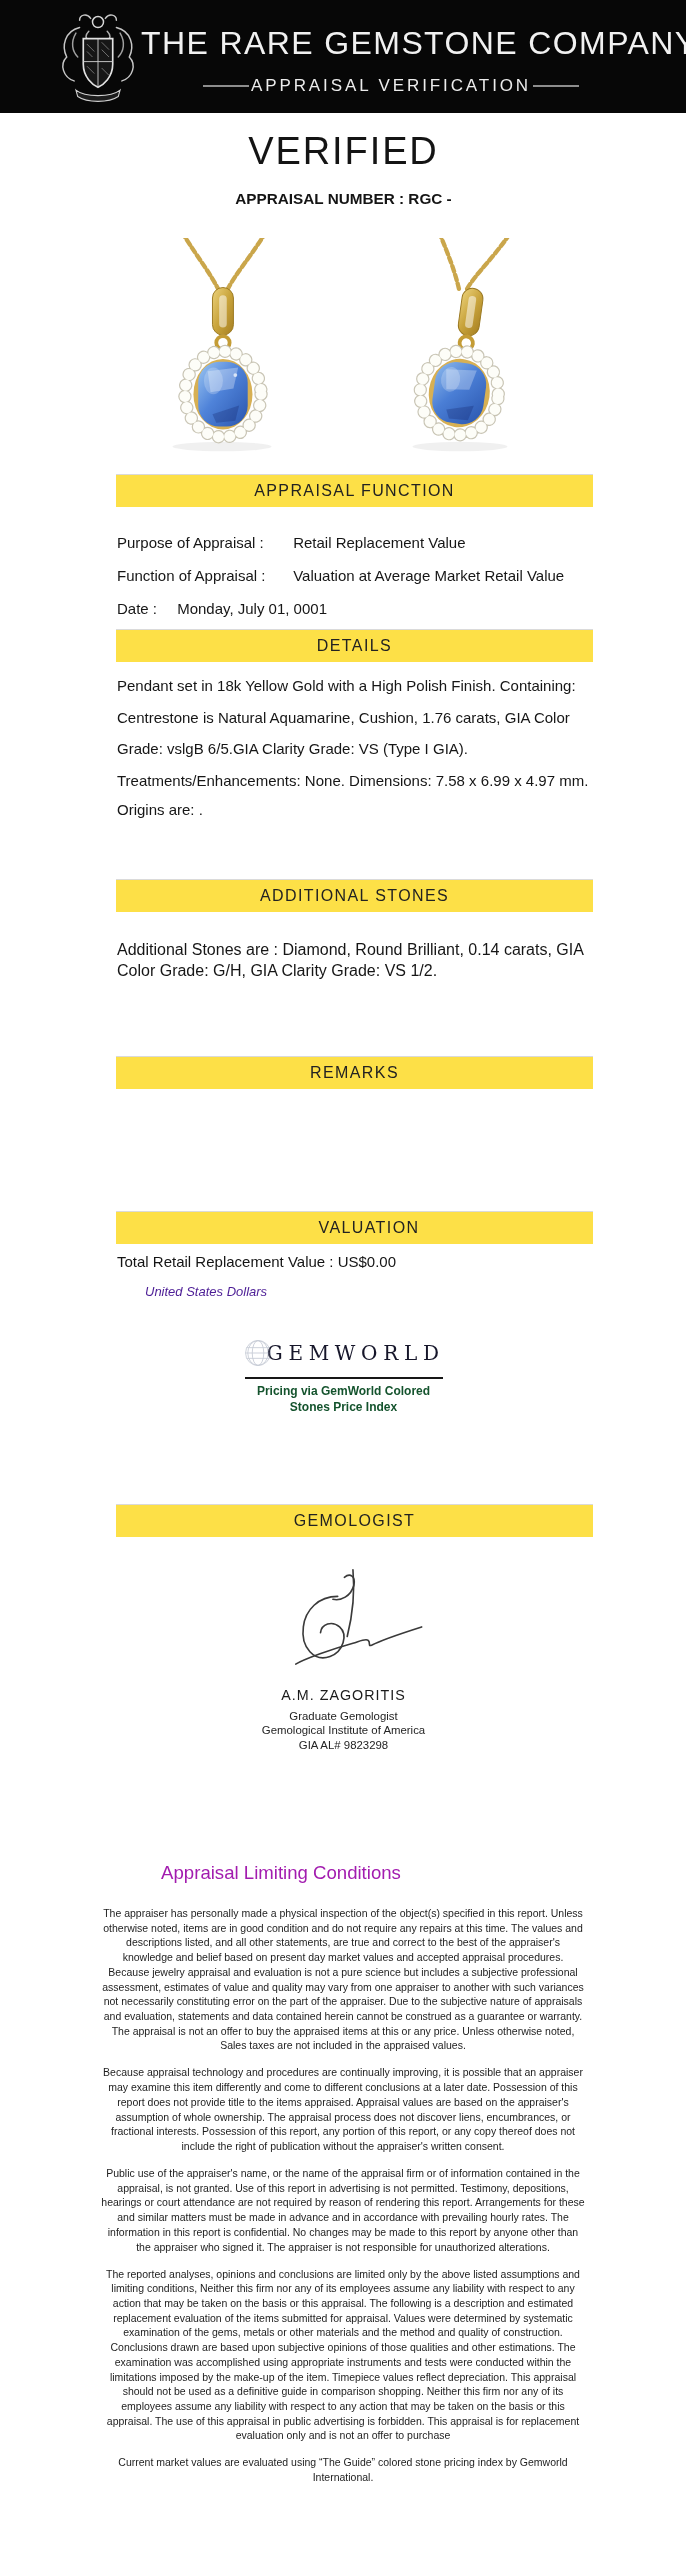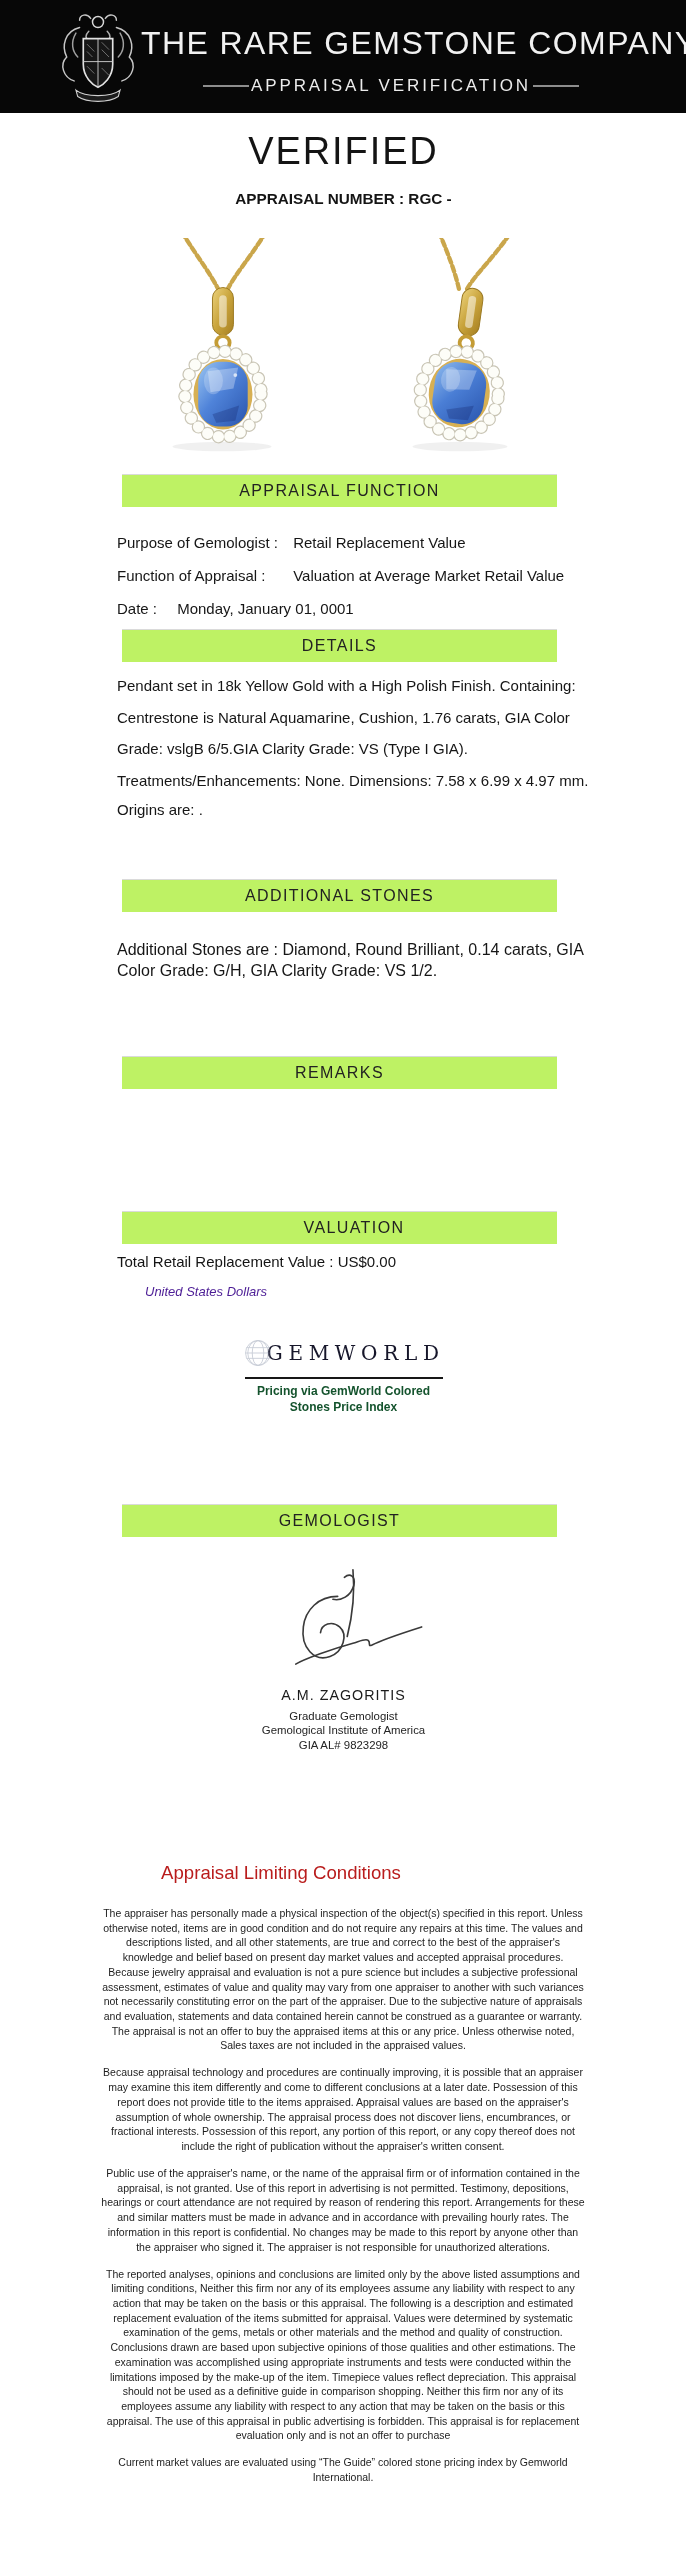--- a/index.html
+++ b/index.html
@@ -19,21 +19,21 @@
   .verified{position:absolute;top:130px;left:0;width:687px;text-align:center;
       font-size:38px;letter-spacing:1.9px;color:#141414;}
   .appr-num{position:absolute;top:190px;left:0;width:687px;text-align:center;
       font-size:15.3px;font-weight:bold;color:#141414;}
 
   
   .photos{position:absolute;top:238px;left:110px;width:467px;display:flex;gap:14.3px;}
   .photo{width:224px;height:219px;overflow:hidden;background:#fff;}
 
   
-  .section-bar{position:absolute;left:122px;width:435px;height:33px;background:#bef264;
+  .section-bar{position:absolute;left:116px;width:477px;height:33px;background:#fde047;
       border-top:1.9px solid #dadada;box-sizing:border-box;display:flex;align-items:center;
       justify-content:center;font-size:16px;letter-spacing:1.4px;color:#222;}
 
   
   .kv{position:absolute;left:117px;top:526px;font-size:15px;color:#161616;}
   .kv .row{height:33px;line-height:33px;white-space:nowrap;}
   .k{display:inline-block;}
   .k-wide{width:172px;}
   .k-date{width:56px;}
 
@@ -62,21 +62,21 @@
   .signature{position:absolute;top:1564px;left:246px;width:191px;height:124px;}
   .gem-name{position:absolute;top:1687px;left:0;width:687px;text-align:center;
       font-size:14.3px;letter-spacing:1px;color:#1b1b1b;}
   .gem-small{position:absolute;left:0;width:687px;text-align:center;font-size:11.4px;color:#242424;}
   .gem-cred{top:1710px;}
   .gem-inst{top:1724px;}
   .gem-lic{top:1739px;}
 
   
   .limit-title{position:absolute;top:1862px;left:0;width:562px;text-align:center;
-      font-size:18.6px;color:#b91c1c;}
+      font-size:18.6px;color:#a21caf;}
   .finetext{position:absolute;top:1906px;left:101px;width:484px;text-align:center;
       font-size:10.5px;line-height:14.7px;color:#1d1d1d;}
   .finetext p{margin:0 0 12.4px 0;}
 </style>
 </head>
 <body>
 
 <div class="page">
 
   <div class="topbar">
@@ -168,30 +168,30 @@
           <path d="M100,182 L128,174 L124,190 L104,191 Z" fill="rgba(10,25,90,0.25)"></path>
           <ellipse cx="100" cy="150" rx="10" ry="13" fill="rgba(255,255,255,0.22)"></ellipse>
         </g>
       </svg>
     </div>
   </div>
 
   <div class="section-bar" style="top:474px;">APPRAISAL FUNCTION</div>
   <div class="kv">
     <div class="row">
-      <span class="k k-wide">Purpose of Gemologist :</span>
+      <span class="k k-wide">Purpose of Appraisal :</span>
       <span>Retail Replacement Value</span>
     </div>
     <div class="row">
       <span class="k k-wide">Function of Appraisal :</span>
       <span>Valuation at Average Market Retail Value</span>
     </div>
     <div class="row">
       <span class="k k-date">Date :</span>
-      <span>Monday, January 01, 0001</span>
+      <span>Monday, July 01, 0001</span>
     </div>
   </div>
 
   <div class="section-bar" style="top:629px;">DETAILS</div>
   <div class="details">
     <div>Pendant set in 18k Yellow Gold with a High Polish Finish. Containing: Centrestone is Natural Aquamarine, Cushion, 1.76 carats, GIA Color Grade: vslgB 6/5.GIA Clarity Grade: VS (Type I GIA). Treatments/Enhancements: None. Dimensions: 7.58 x 6.99 x 4.97 mm.</div>
     <div class="origins">Origins are: .</div>
   </div>
 
   <div class="section-bar" style="top:879px;">ADDITIONAL STONES</div>

